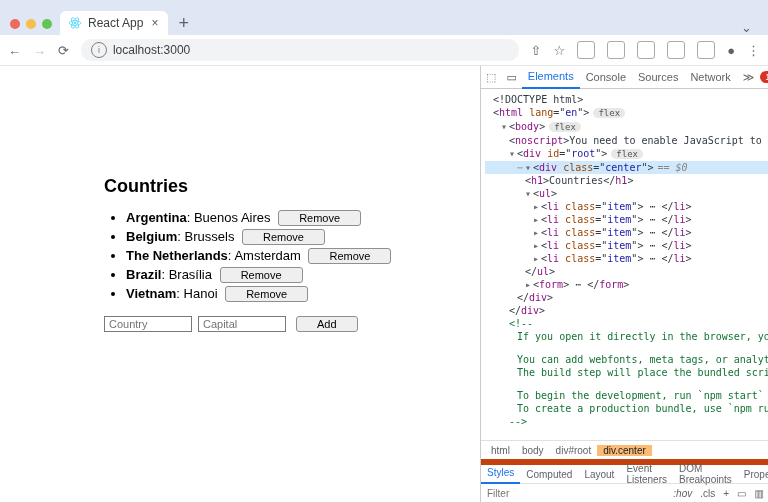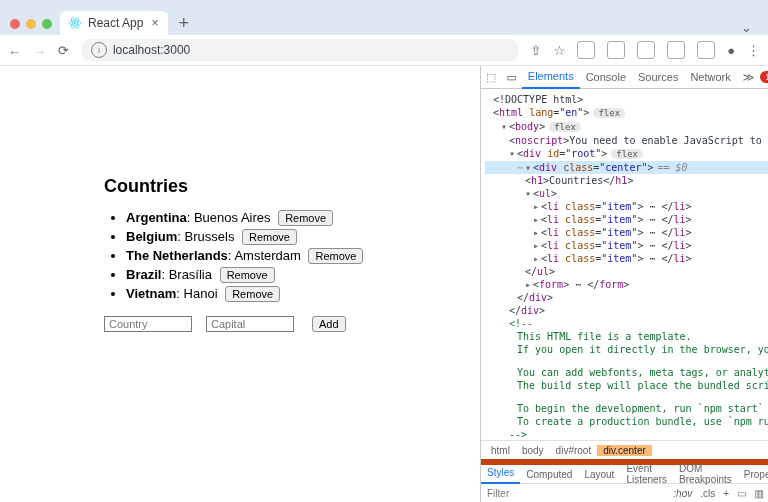--- a/index.html
+++ b/index.html
@@ -26,22 +26,22 @@
   .ext-icon{width:16px;height:16px;border:1px solid #aaa;border-radius:3px;}
   
   .content{flex:1;display:flex;min-height:0;}
   .page{flex:1;overflow:auto;}
   
   .center{max-width:370px;margin:110px 0 0 104px;}
   .center h1{font-size:18px;font-weight:700;margin:0 0 12px 0;}
   .center ul{margin:0 0 14px 0;padding-left:22px;}
   .center li{font-size:13px;margin:2px 0;line-height:17px;}
   .center li b{font-weight:700;}
-  .center button{font-size:11px;font-family:Arial,sans-serif;background:#efefef;border:1px solid #8f8f8f;border-radius:3px;padding:1px 6px;margin-left:4px;color:#000;cursor:default;}
-  .center form{display:flex;gap:14px;}
+  .center button{font-size:11px;font-family:Arial,sans-serif;background:#efefef;border:1px solid #8f8f8f;border-radius:3px;padding:1px 20px;margin-left:4px;color:#000;cursor:default;}
+  .center form{display:flex;gap:6px;}
   .center input[type=text]{font-size:11px;width:78px;border:1px solid #7a7a7a;padding:1px 4px;color:#333;}
   .center input::placeholder{color:#757575;}
   
   .devtools{width:287px;border-left:1px solid #cacaca;display:flex;flex-direction:column;background:#fff;color:#333;font-family:Menlo,Consolas,monospace;font-size:10px;}
   .dt-tabbar{display:flex;align-items:center;height:22px;border-bottom:1px solid #cacaca;font-family:-apple-system,Arial,sans-serif;font-size:11px;}
   .dt-iconbtn{padding:0 5px;color:#5f6368;}
   .dt-tab{padding:0 6px;color:#5f6368;}
   .dt-tab.active{color:#1a73e8;border-bottom:2px solid #1a73e8;height:22px;line-height:22px;}
   .dt-tabbar .spacer{flex:1;}
   .errbadge{background:#d93025;color:#fff;border-radius:8px;font-size:9px;padding:1px 5px;margin-right:4px;}
@@ -170,21 +170,20 @@
         <div class="ln i6"><span class="ar">▸</span><span class="s">&lt;</span><span class="pn">li</span> <span class="an">class</span><span class="s">="</span><span class="av">item</span><span class="s">"&gt; ⋯ &lt;/</span><span class="pn">li</span><span class="s">&gt;</span></div>
         <div class="ln i6"><span class="ar">▸</span><span class="s">&lt;</span><span class="pn">li</span> <span class="an">class</span><span class="s">="</span><span class="av">item</span><span class="s">"&gt; ⋯ &lt;/</span><span class="pn">li</span><span class="s">&gt;</span></div>
         <div class="ln i6"><span class="ar">▸</span><span class="s">&lt;</span><span class="pn">li</span> <span class="an">class</span><span class="s">="</span><span class="av">item</span><span class="s">"&gt; ⋯ &lt;/</span><span class="pn">li</span><span class="s">&gt;</span></div>
         <div class="ln i6"><span class="ar">▸</span><span class="s">&lt;</span><span class="pn">li</span> <span class="an">class</span><span class="s">="</span><span class="av">item</span><span class="s">"&gt; ⋯ &lt;/</span><span class="pn">li</span><span class="s">&gt;</span></div>
         <div class="ln i6"><span class="ar">▸</span><span class="s">&lt;</span><span class="pn">li</span> <span class="an">class</span><span class="s">="</span><span class="av">item</span><span class="s">"&gt; ⋯ &lt;/</span><span class="pn">li</span><span class="s">&gt;</span></div>
         <div class="ln i5"><span class="s">&lt;/</span><span class="pn">ul</span><span class="s">&gt;</span></div>
         <div class="ln i5"><span class="ar">▸</span><span class="s">&lt;</span><span class="pn">form</span><span class="s">&gt; ⋯ &lt;/</span><span class="pn">form</span><span class="s">&gt;</span></div>
         <div class="ln i4"><span class="s">&lt;/</span><span class="pn">div</span><span class="s">&gt;</span></div>
         <div class="ln i3"><span class="s">&lt;/</span><span class="pn">div</span><span class="s">&gt;</span></div>
         <div class="ln i3"><span class="cm">&lt;!--</span></div>
-        <div class="ln i4"><span class="cm">This HTML file is a template.</span></div>
         <div class="ln i4"><span class="cm">If you open it directly in the browser, you will see an empty page.</span></div>
         <div class="ln i4" style="height:10px;"></div>
         <div class="ln i4"><span class="cm">You can add webfonts, meta tags, or analytics to this file.</span></div>
         <div class="ln i4"><span class="cm">The build step will place the bundled scripts into the &lt;body&gt; tag.</span></div>
         <div class="ln i4" style="height:10px;"></div>
         <div class="ln i4"><span class="cm">To begin the development, run `npm start` or `yarn start`.</span></div>
         <div class="ln i4"><span class="cm">To create a production bundle, use `npm run build` or `yarn build`.</span></div>
         <div class="ln i3"><span class="cm">--&gt;</span></div>
 
       </div>

